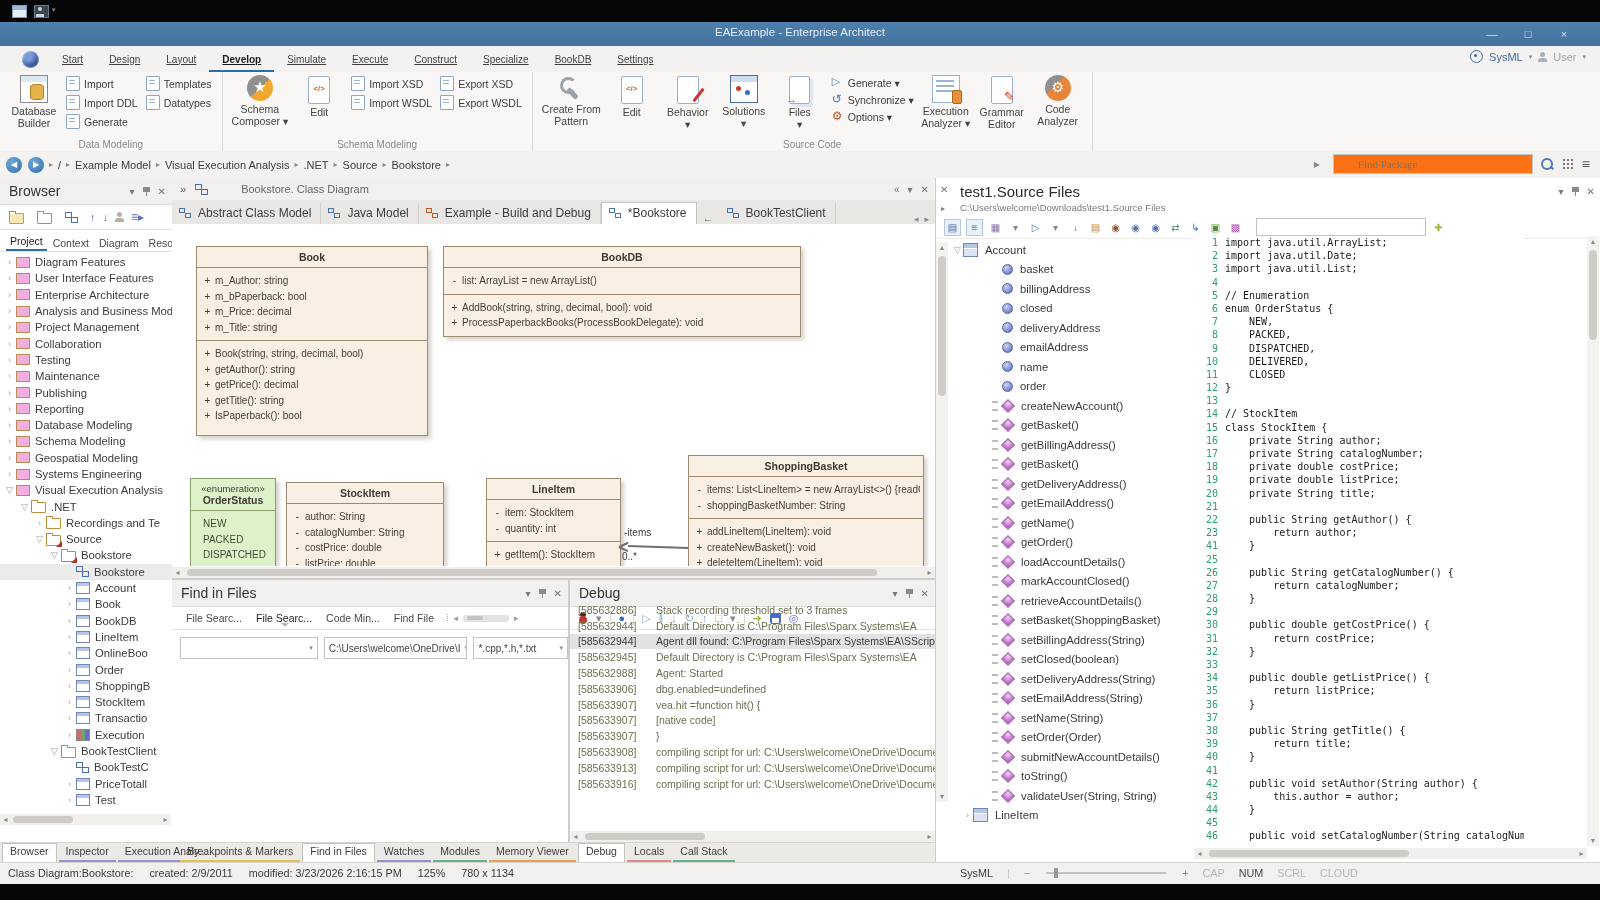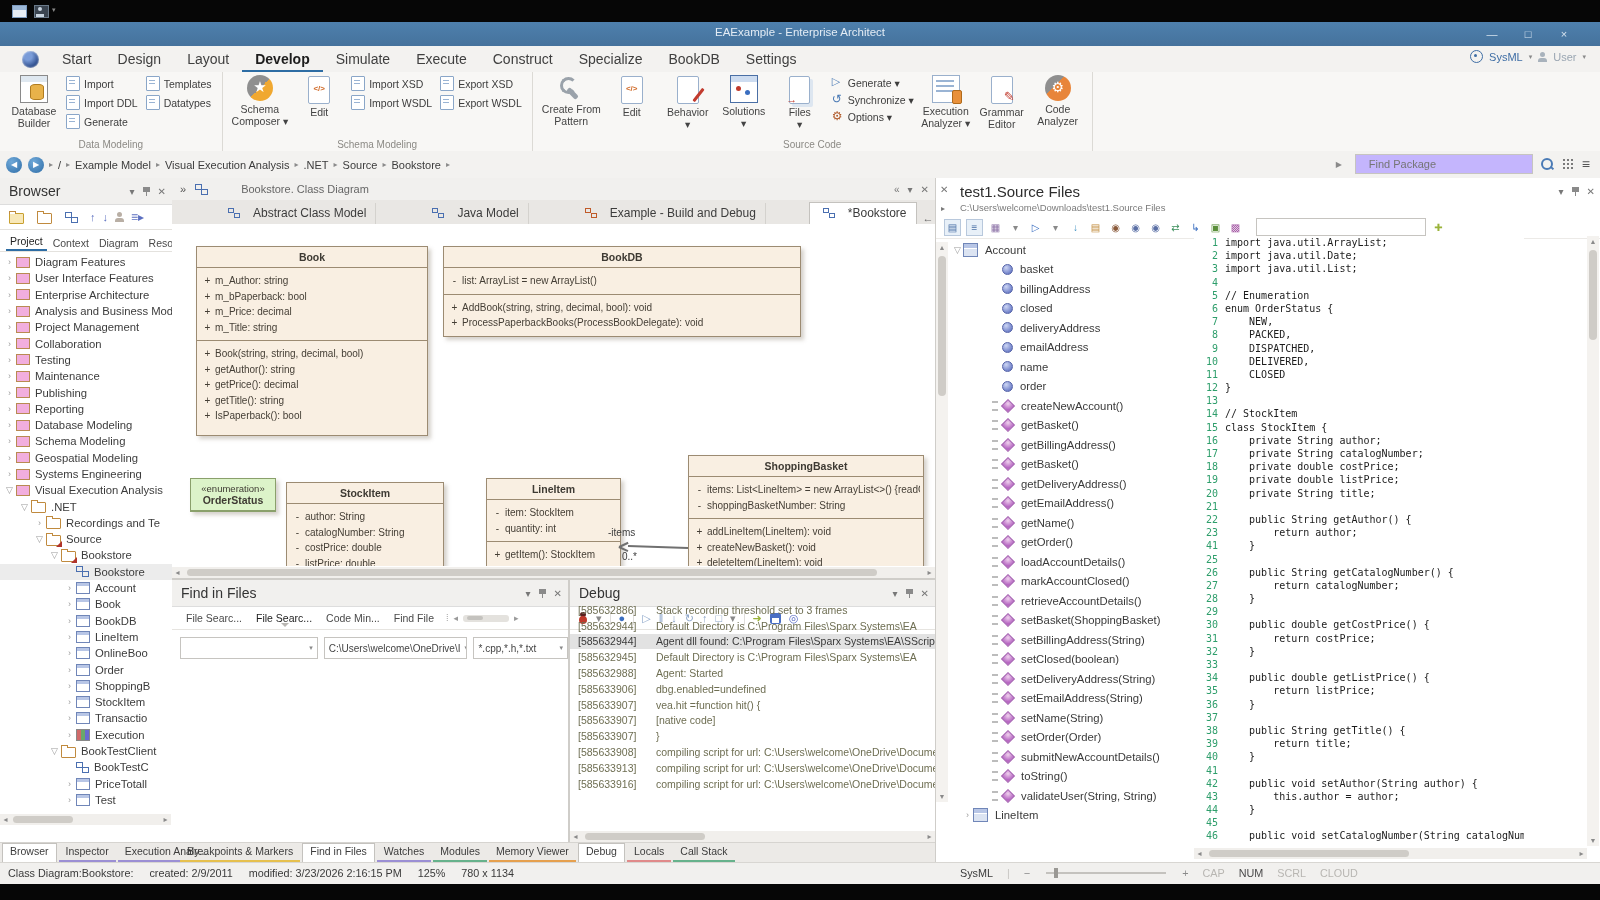--- a/index.html
+++ b/index.html
@@ -12,21 +12,21 @@
   .qat2::before{content:"";position:absolute;left:3px;top:1px;width:4px;height:4px;border-radius:50%;background:#c8d4e0;}
   .qat2::after{content:"";position:absolute;left:1px;bottom:0;width:8px;height:3px;background:#c8d4e0;}
   .qat-caret{position:absolute;left:52px;top:6px;color:#888;font-size:7px;}
   #titlebar{position:absolute;left:0;top:22px;width:1600px;height:24px;background:linear-gradient(#4e80ad,#45729c);}
   #win-title{position:absolute;left:0;right:0;top:4px;text-align:center;font-size:11.5px;color:#e3ecf5;}
   .win-btns{position:absolute;right:18px;top:0;height:24px;display:flex;}
   .win-btn{width:36px;height:24px;line-height:24px;text-align:center;color:#d6e3ef;font-size:11px;cursor:default;}
   
   #ribbon-tabs{position:absolute;left:0;top:46px;width:1600px;height:26px;background:#f3f2f0;border-bottom:1px solid #e2e0dc;display:flex;align-items:center;}
   #logo-ball{width:17px;height:17px;border-radius:50%;margin:0 10px 0 22px;background:radial-gradient(circle at 35% 30%,#7a9cd8 0 25%,#2a4a8a 70%,#16294e);box-shadow:inset 0 0 2px #fff;}
-  .rtab{padding:0 13px;font-size:14px;color:#3f3f3f;line-height:25px;cursor:default;}
+  .rtab{padding:0 13px;font-size:10px;color:#3f3f3f;line-height:25px;cursor:default;text-decoration:underline;}
   .rtab.active{font-weight:bold;color:#1d1d1d;box-shadow:inset 0 -2px 0 #2e6da4;}
   #ribbon-right{position:absolute;right:14px;top:4px;display:flex;align-items:center;gap:6px;font-size:11px;color:#3f6ea5;}
   .sysml-dot{width:11px;height:11px;border-radius:50%;border:1.5px solid #3f6ea5;position:relative;}
   .sysml-dot::before{content:"";position:absolute;left:2.5px;top:2.5px;width:3px;height:3px;border-radius:50%;background:#3f6ea5;}
   .user-ico{width:9px;height:10px;position:relative;}
   .user-ico::before{content:"";position:absolute;left:2px;top:0;width:5px;height:5px;border-radius:50%;background:#a8b2bc;}
   .user-ico::after{content:"";position:absolute;left:0;bottom:0;width:9px;height:4px;border-radius:3px 3px 0 0;background:#a8b2bc;}
   .muted-user{color:#9aa6b2;}
   .tiny-caret{font-size:7px;color:#8a8a8a;}
   
@@ -67,21 +67,21 @@
   .ric.grammar-editor{background:#fff;border:1px solid #9ab0cc;border-radius:2px;width:20px;margin-top:3px;}
   .ric.grammar-editor::after{content:"✎";position:absolute;right:-3px;bottom:-1px;color:#c23b2e;font-size:13px;}
   .ric.code-analyzer{background:linear-gradient(135deg,#8f8f8f 40%,#e8853a 40%);border-radius:50%;}
   .ric.code-analyzer::before{content:"⚙";position:absolute;left:0;right:0;top:3px;text-align:center;color:#fff;font-size:14px;line-height:18px;}
   
   #navbar{position:absolute;left:0;top:151px;width:1600px;height:27px;background:#f3f2f0;border-bottom:1px solid #dcdad6;display:flex;align-items:center;font-size:11px;color:#3c3c3c;}
   .nav-circle{width:16px;height:16px;border-radius:50%;background:radial-gradient(circle at 35% 30%,#6fa8d8,#2f6ea8);color:#fff;font-size:8px;text-align:center;line-height:16px;margin-left:6px;flex:none;cursor:default;}
   .crumb-sep{color:#8a8a8a;font-size:8px;padding:0 5px;}
   .crumb{cursor:default;}
   #nav-right{position:absolute;right:10px;top:3px;display:flex;align-items:center;gap:8px;}
-  #find-package-input{width:150px;height:18px;border:1px solid #c6c4c0;background:#c4b5fd;font-size:11px;padding:0 13px;color:#444;font-family:Liberation Sans, sans-serif;}
+  #find-package-input{width:150px;height:18px;border:1px solid #c6c4c0;background:#f97316;font-size:11px;padding:0 24px;color:#444;font-family:Liberation Serif, serif;}
   .mag{width:13px;height:13px;position:relative;}
   .mag::before{content:"";position:absolute;left:0;top:0;width:8px;height:8px;border:2px solid #4a7ab5;border-radius:50%;}
   .mag::after{content:"";position:absolute;left:9px;top:9px;width:4px;height:2px;background:#4a7ab5;transform:rotate(45deg);}
   .grid-ico{width:12px;height:12px;background:radial-gradient(circle,#7a7a7a 1px,transparent 1.2px);background-size:4px 4px;}
   .hamb{font-size:14px;color:#555;}
   
   #main{position:absolute;left:0;top:178px;width:935px;height:664px;background:#e9e7e4;}
   .panel-head{height:26px;display:flex;align-items:center;background:#f1f0ee;border-bottom:1px solid #ddd;position:relative;}
   .panel-title{font-size:14px;color:#333;padding-left:9px;}
   .head-ctrls{position:absolute;right:6px;top:0;height:100%;display:flex;align-items:center;gap:8px;color:#777;font-size:10px;}
@@ -109,21 +109,21 @@
   .i-class{width:12px;height:10px;border:1px solid #7086b8;background:linear-gradient(#b8c6e6 0 3px,#fff 3px);}
   .i-enumsmall{width:12px;height:10px;border:1px solid #888;background:linear-gradient(90deg,#d06a6a 0 4px,#6aa86a 4px 8px,#6a6ad0 8px);}
   .hscroll{position:absolute;height:11px;background:#f1efec;display:flex;align-items:center;}
   .hs-arrow{width:11px;text-align:center;font-size:8px;color:#8a8a8a;flex:none;}
   .hs-track{flex:1;height:9px;position:relative;}
   .hs-thumb{position:absolute;top:1px;height:7px;background:#cfccc7;border-radius:4px;}
   
   #center{position:absolute;left:172px;top:0;width:763px;height:664px;background:#fff;}
   #diag-strip1{position:absolute;left:0;top:0;width:763px;height:22px;background:#f1f0ee;border-bottom:1px solid #e0dedb;display:flex;align-items:center;font-size:11px;color:#666;}
   #diag-tabs{position:absolute;left:0;top:22px;width:763px;height:24px;background:#e9e7e4;border-bottom:1px solid #cfcdc9;display:flex;align-items:flex-end;font-size:12px;color:#3c3c3c;}
-  .dtab{display:flex;align-items:center;gap:13px;padding:3px 9px 4px 13px;border-right:1px solid #d4d2ce;cursor:default;white-space:nowrap;margin-left:43px;}
+  .dtab{display:flex;align-items:center;gap:7px;padding:3px 9px 4px 7px;border-right:1px solid #d4d2ce;cursor:default;white-space:nowrap;}
   .dtab.active{background:#fff;border:1px solid #c4c2be;border-bottom:none;}
   .uml-mini{width:12px;height:10px;position:relative;flex:none;}
   .uml-mini::before{content:"";position:absolute;left:0;top:0;width:4px;height:3px;border:1px solid #4a6fb0;}
   .uml-mini::after{content:"";position:absolute;right:0;bottom:0;width:4px;height:3px;border:1px solid #4a6fb0;}
   .uml-mini.hot::before{border-color:#c05a28;}
   .uml-mini.hot::after{border-color:#c05a28;}
   #canvas{position:absolute;left:0;top:46px;width:763px;height:342px;background:#fff;overflow:hidden;}
   .uml{position:absolute;background:#f9efe2;border:1px solid #9c8b72;box-shadow:3px 3px 4px rgba(150,140,125,.4);}
   .uml-h{font-size:10.5px;font-weight:bold;color:#3e3a33;text-align:center;padding:4px 2px;border-bottom:1px solid #9c8b72;}
   .uml-st{font-size:9.5px;font-weight:normal;}
@@ -712,20 +712,26 @@
               <span class="pm">+</span>
               <span>ProcessPaperbackBooks(ProcessBookDelegate): void</span>
             </div>
           </div>
         </div>
         <div class="uml enum" style="left: 18px; top: 254px; width: 84px;">
           <div class="uml-h">
             <div class="uml-st">«enumeration»</div>
             <div>OrderStatus</div>
           </div>
+          <div class="uml-sec">
+            <div class="lit-row">NEW</div>
+            <div class="lit-row">PACKED</div>
+            <div class="lit-row">DISPATCHED</div>
+            <div class="lit-row">DELIVERED</div>
+          </div>
         </div>
         <div class="uml" style="left: 114px; top: 258px; width: 156px;">
           <div class="uml-h">
             <div>StockItem</div>
           </div>
           <div class="uml-sec">
             <div class="uml-row">
               <span class="pm">-</span>
               <span>author: String</span>
             </div>
@@ -792,21 +798,21 @@
               <span>createNewBasket(): void</span>
             </div>
             <div class="uml-row">
               <span class="pm">+</span>
               <span>deleteItem(LineItem): void</span>
             </div>
           </div>
         </div>
         <div class="conn-line" style="left: 456px; top: 322px; width: 60px;"></div>
         <div class="conn-arrow" style="left: 447px; top: 318px;"></div>
-        <div class="conn-label" style="left: 436px; top: 303px;">-items</div>
+        <div class="conn-label" style="left: 452px; top: 303px;">-items</div>
         <div class="conn-label" style="left: 450px; top: 327px;">0..*</div>
       </div>
     <div class="hscroll" style="left:0;top:389px;width:763px;">
       <span class="hs-arrow">◂</span>
         <span class="hs-track">
           <span class="hs-thumb" style="left:4px;width:690px;"></span>
         </span>
         <span class="hs-arrow">▸</span>
     </div>
     <div id="bottom-panels">

